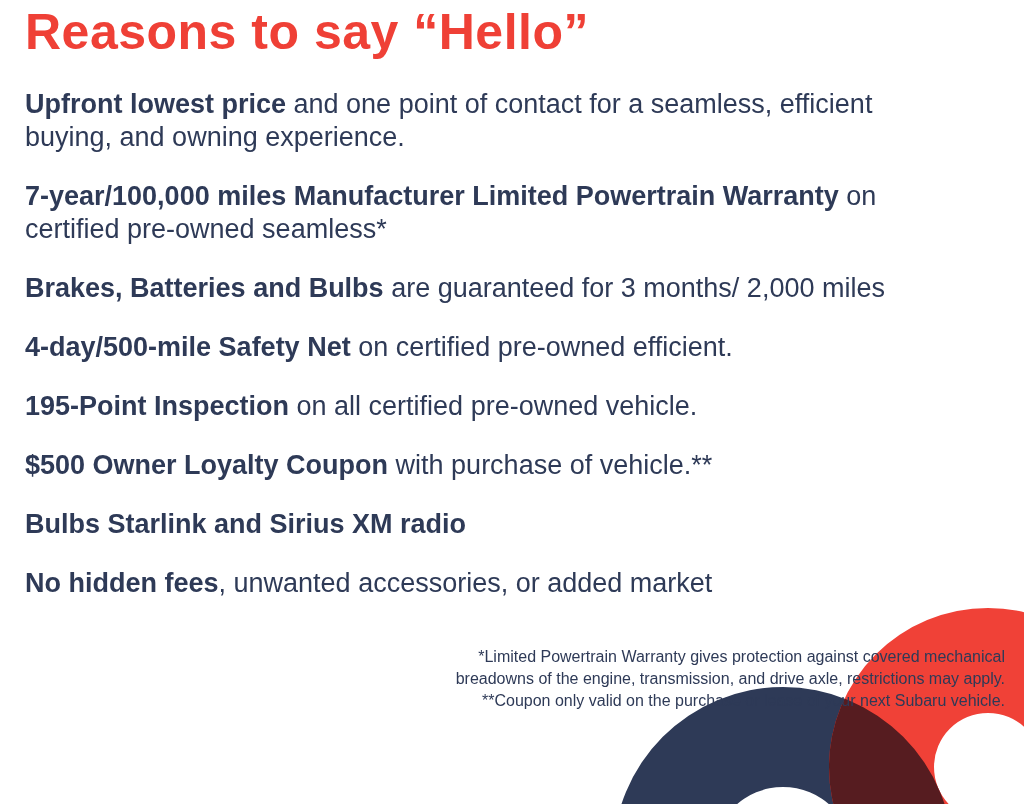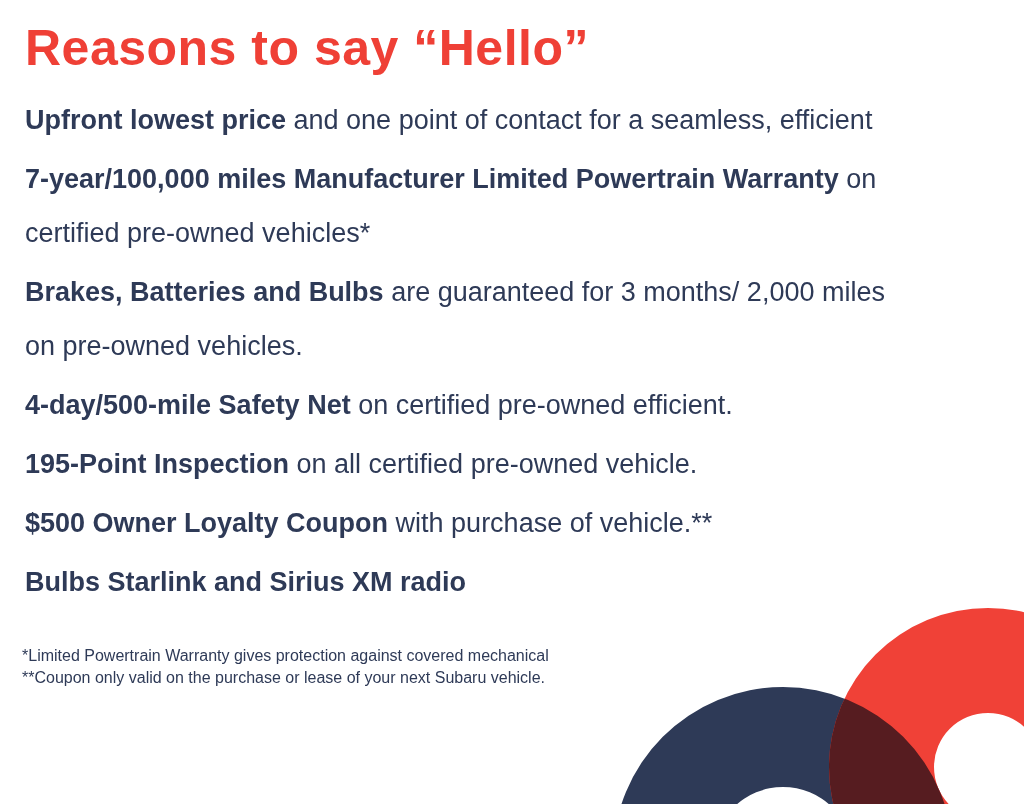--- a/index.html
+++ b/index.html
@@ -15,53 +15,53 @@
     position: absolute;
     left: 0;
     top: 0;
     z-index: 0;
   }
   .content {
     position: absolute;
     left: 25px;
     top: 0;
     width: 980px;
-    padding-top: 18px;
+    padding-top: 2px;
     z-index: 1;
   }
   h1.page-title {
     margin: 0 0 26px 0;
     font-size: 50px;
     line-height: 60px;
     font-weight: bold;
     letter-spacing: 0.5px;
     color: var(--heading-red, #EF4036);
   }
   .para {
     margin: 0 0 26px 0;
     font-size: 27px;
     line-height: 33px;
     font-weight: normal;
     color: var(--body-navy, #2E3A57);
   }
   .para .line {
     display: block;
     white-space: nowrap;
-    margin-top: 21px;
   }
   .para b.lead { font-weight: bold; }
   .footnote {
     margin: 46px 0 0 -3px;
     font-size: 16px;
     line-height: 22px;
     color: var(--body-navy, #2E3A57);
   }
   .footnote .fline {
     display: block;
     white-space: nowrap;
+    text-align: right;
   }
 </style>
 </head>
 <body>
 
 <svg class="decoration" width="1024" height="804" viewBox="0 0 1024 804" aria-hidden="true">
   <defs>
     <clipPath id="red-ring-clip">
       <path clip-rule="evenodd" d="M829 767a159 159 0 1 0 318 0a159 159 0 1 0 -318 0ZM934 767a54 54 0 1 0 108 0a54 54 0 1 0 -108 0Z"></path>
     </clipPath>
@@ -70,49 +70,51 @@
   <path fill-rule="evenodd" style="fill:var(--shape-red,#F04137)" d="M829 767a159 159 0 1 0 318 0a159 159 0 1 0 -318 0ZM934 767a54 54 0 1 0 108 0a54 54 0 1 0 -108 0Z"></path>
   <path fill-rule="evenodd" style="fill:var(--shape-overlap,#561C20)" clip-path="url(#red-ring-clip)" d="M613 857a170 170 0 1 0 340 0a170 170 0 1 0 -340 0ZM713 857a70 70 0 1 0 140 0a70 70 0 1 0 -140 0Z"></path>
 </svg>
 
 <div class="content">
 
   <h1 class="page-title">Reasons to say “Hello”</h1>
 
   <p class="para">
     <span class="line"><b class="lead">Upfront lowest price</b><span> and one point of contact for a seamless, efficient</span></span>
+    <span class="line"><span>buying, and owning experience.</span></span>
   </p>
 
   <p class="para">
     <span class="line"><b class="lead">7-year/100,000 miles Manufacturer Limited Powertrain Warranty</b><span> on</span></span>
-    <span class="line"><span>certified pre-owned vehicles*</span></span>
+    <span class="line"><span>certified pre-owned seamless*</span></span>
   </p>
 
   <p class="para">
     <span class="line"><b class="lead">Brakes, Batteries and Bulbs</b><span> are guaranteed for 3 months/ 2,000 miles</span></span>
-    <span class="line"><span>on pre-owned vehicles.</span></span>
   </p>
 
   <p class="para">
     <span class="line"><b class="lead">4-day/500-mile Safety Net</b><span> on certified pre-owned efficient.</span></span>
   </p>
 
   <p class="para">
     <span class="line"><b class="lead">195-Point Inspection</b><span> on all certified pre-owned vehicle.</span></span>
   </p>
 
   <p class="para">
     <span class="line"><b class="lead">$500 Owner Loyalty Coupon</b><span> with purchase of vehicle.**</span></span>
   </p>
 
   <p class="para">
     <span class="line"><b class="lead">Bulbs Starlink and Sirius XM radio</b><span></span></span>
   </p>
 
   <p class="para">
+    <span class="line"><b class="lead">No hidden fees</b><span>, unwanted accessories, or added market</span></span>
   </p>
 
   <p class="footnote">
     <span class="fline">*Limited Powertrain Warranty gives protection against covered mechanical</span>
+    <span class="fline">breadowns of the engine, transmission, and drive axle, restrictions may apply.</span>
     <span class="fline">**Coupon only valid on the purchase or lease of your next Subaru vehicle.</span>
   </p>
 
 </div>
 
 </body></html>

